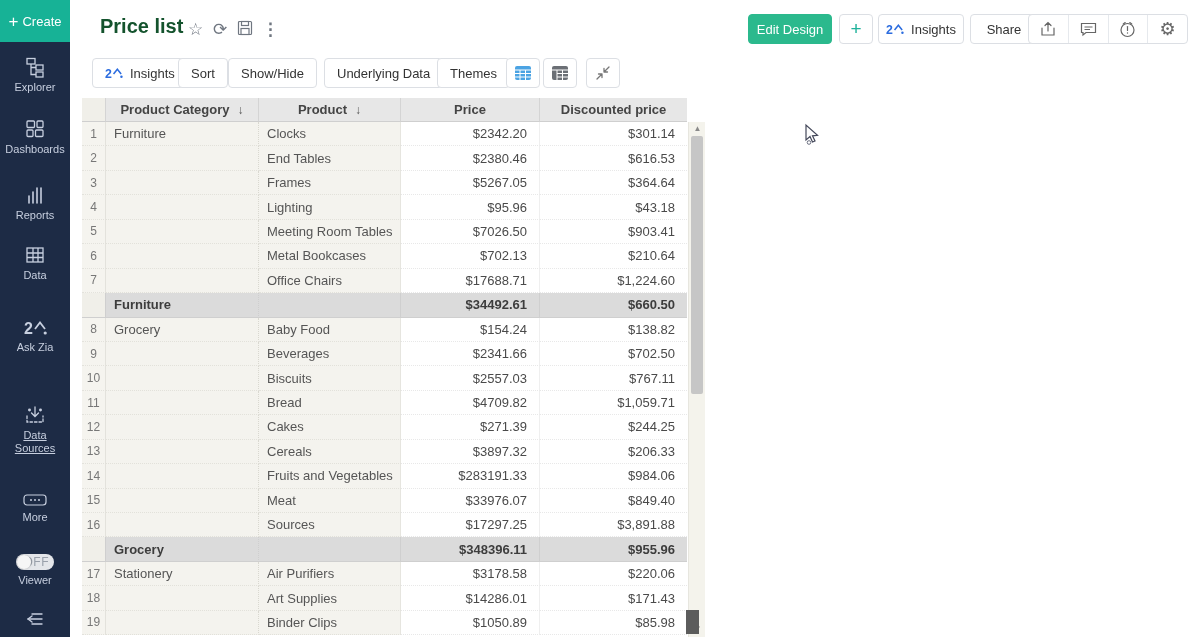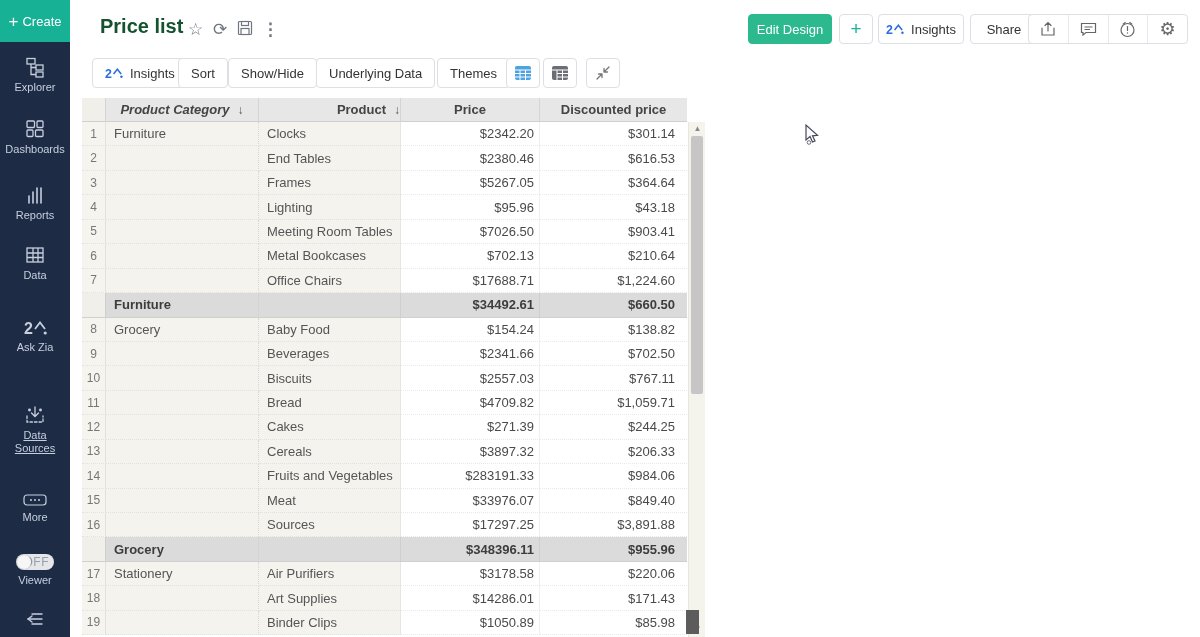--- a/index.html
+++ b/index.html
@@ -46,30 +46,30 @@
   #table-wrap { position:absolute; left:82px; top:98px; width:606px; }
   .trow { display:flex; width:605px; height:24.45px; }
   .cell { font-size:13px; color:#555; display:flex; align-items:center; overflow:hidden;
     white-space:nowrap; }
   .cell.rownum { width:24px; justify-content:center; font-size:12px; color:#777;
     background:#f5f4ef; border-right:1px solid #e3e2dc; border-bottom:1px dotted #e3e2dc; }
   .cell.category { width:153px; padding-left:8px; background:#f4f3ee;
     border-right:1px dotted #d9d8d0; border-bottom:1px dotted #e2e1da; }
   .cell.product { width:142px; padding-left:8px; background:#f4f3ee;
     border-right:1px solid #e6e5df; border-bottom:1px dotted #e2e1da; }
-  .cell.price { width:139px; justify-content:flex-end; padding-right:5px; background:#fff;
+  .cell.price { width:139px; justify-content:flex-end; padding-right:12px; background:#fff;
     border-right:1px solid #efefef; border-bottom:1px dotted #e8e8e8; color:#4a4a4a; }
   .cell.discounted { width:147px; justify-content:flex-end; padding-right:12px; background:#fff;
     border-bottom:1px dotted #e8e8e8; color:#4a4a4a; }
   #thead { display:flex; width:605px; height:24px; }
   .hcell { font-size:13px; font-weight:700; color:#444; background:#e7e7e7;
     display:flex; align-items:center; justify-content:center; gap:8px;
     border-right:1px solid #d4d4d4; border-bottom:1px solid #cfcfcf; cursor:pointer; }
   .hcell.hnum { width:24px; background:#f0efe9; }
-  .hcell.h0 { width:153px;font-style:italic; } .hcell.h1 { width:142px;justify-content:flex-end; }
+  .hcell.h0 { width:153px; } .hcell.h1 { width:142px; }
   .hcell.h2 { width:139px; } .hcell.h3 { width:147px; border-right:none; }
   .sort-arrow { font-size:12px; font-weight:400; color:#555; }
   .trow.subtotal .cell { background:#dbdbdb; font-weight:700; color:#3d3d3d;
     border-bottom:1px solid #cfcfcf; border-right-color:#cfcfcf; }
   .trow.subtotal .cell.rownum { background:#f0efe9; }
 
   
   #vscroll { position:absolute; left:688px; top:122px; width:17px; height:515px;
     background:#f4f3ec; border-left:1px solid #e7e6df; }
   #vscroll .sb-up { position:absolute; top:2px; left:0; width:17px; text-align:center;
@@ -257,21 +257,21 @@
     <circle cx="17.3" cy="11" r="1.3" fill="#2b6cdf"></circle>
   </svg>
   <span>Insights</span>
 </div>
 <div class="tb-btn" style="left:178px">
   <span>Sort</span>
 </div>
 <div class="tb-btn" style="left:228px">
   <span>Show/Hide</span>
 </div>
-<div class="tb-btn" style="left:316px">
+<div class="tb-btn" style="left:324px">
   <span>Underlying Data</span>
 </div>
 <div class="tb-btn" style="left:437px">
   <span>Themes</span>
 </div>
 <div class="tb-btn" style="left:506px;width:34px;padding:0">
   <svg width="18" height="16" viewBox="0 0 18 16">
     <rect x="1" y="1" width="16" height="14" rx="2" fill="#4ba3e3"></rect>
     <g stroke="#fff" stroke-width="1">
       <path d="M1 5 H17 M1 8.5 H17 M1 12 H17 M6 5 V15 M11.5 5 V15"></path>

